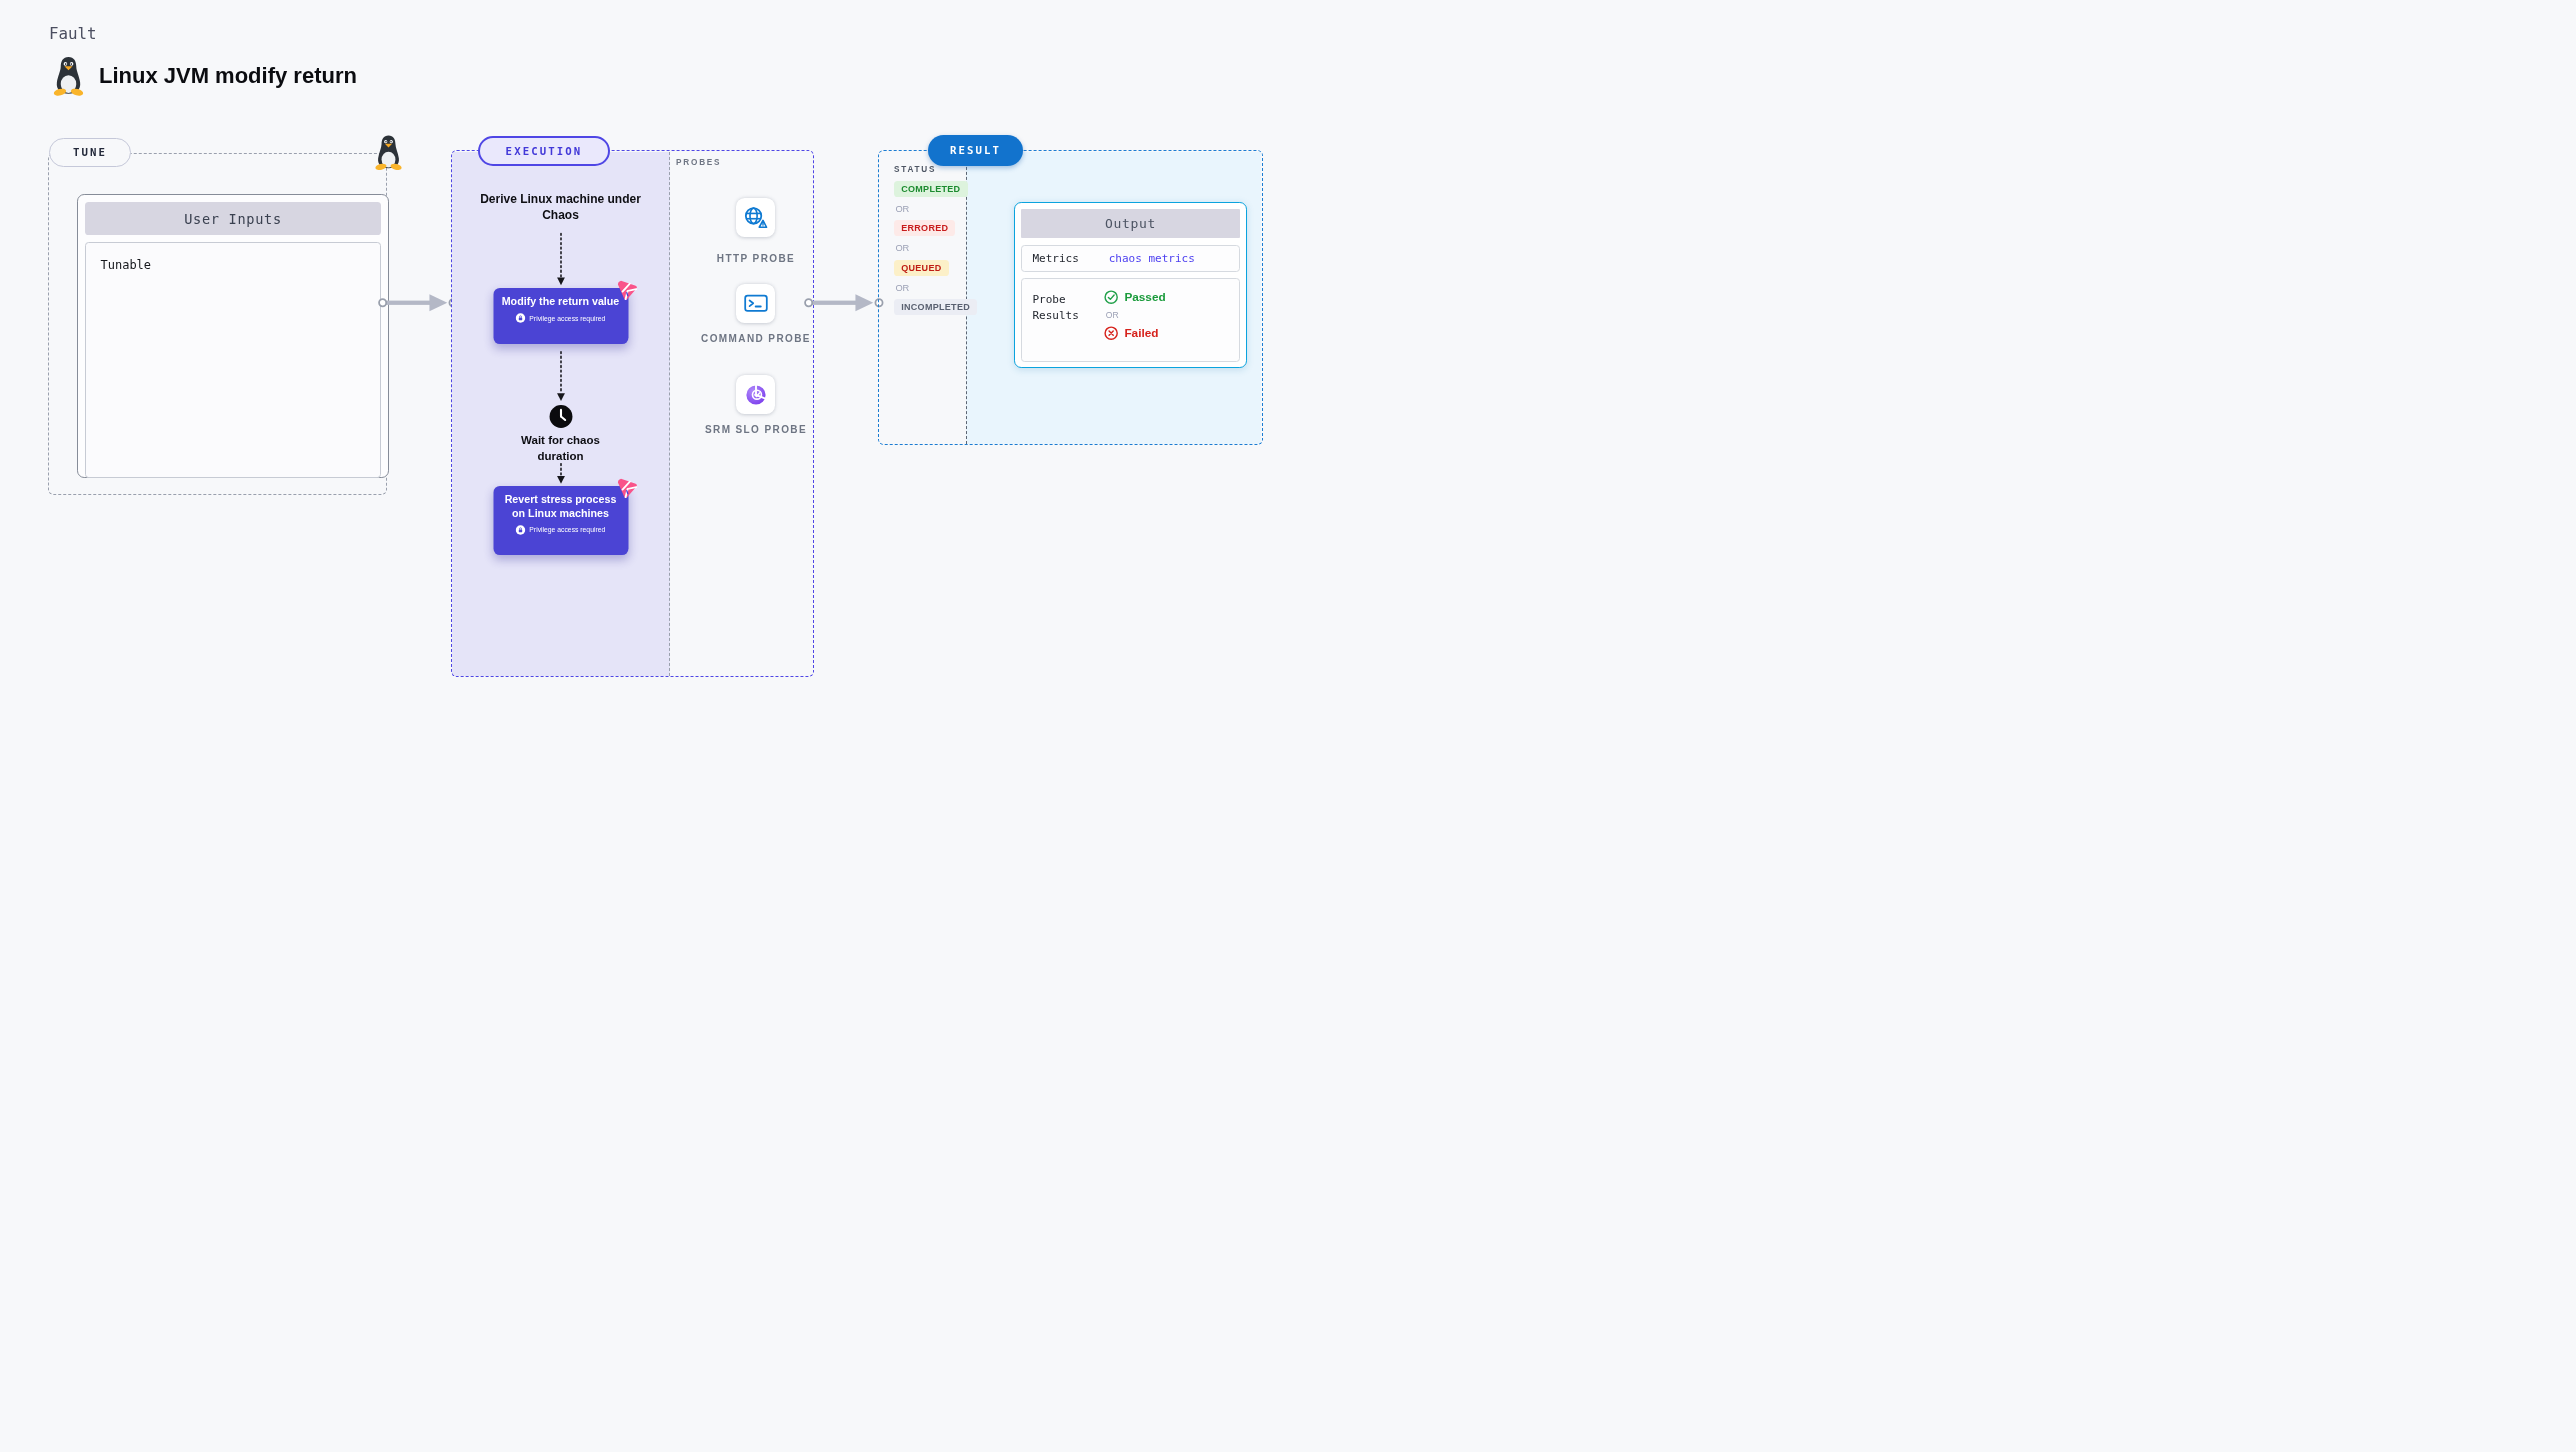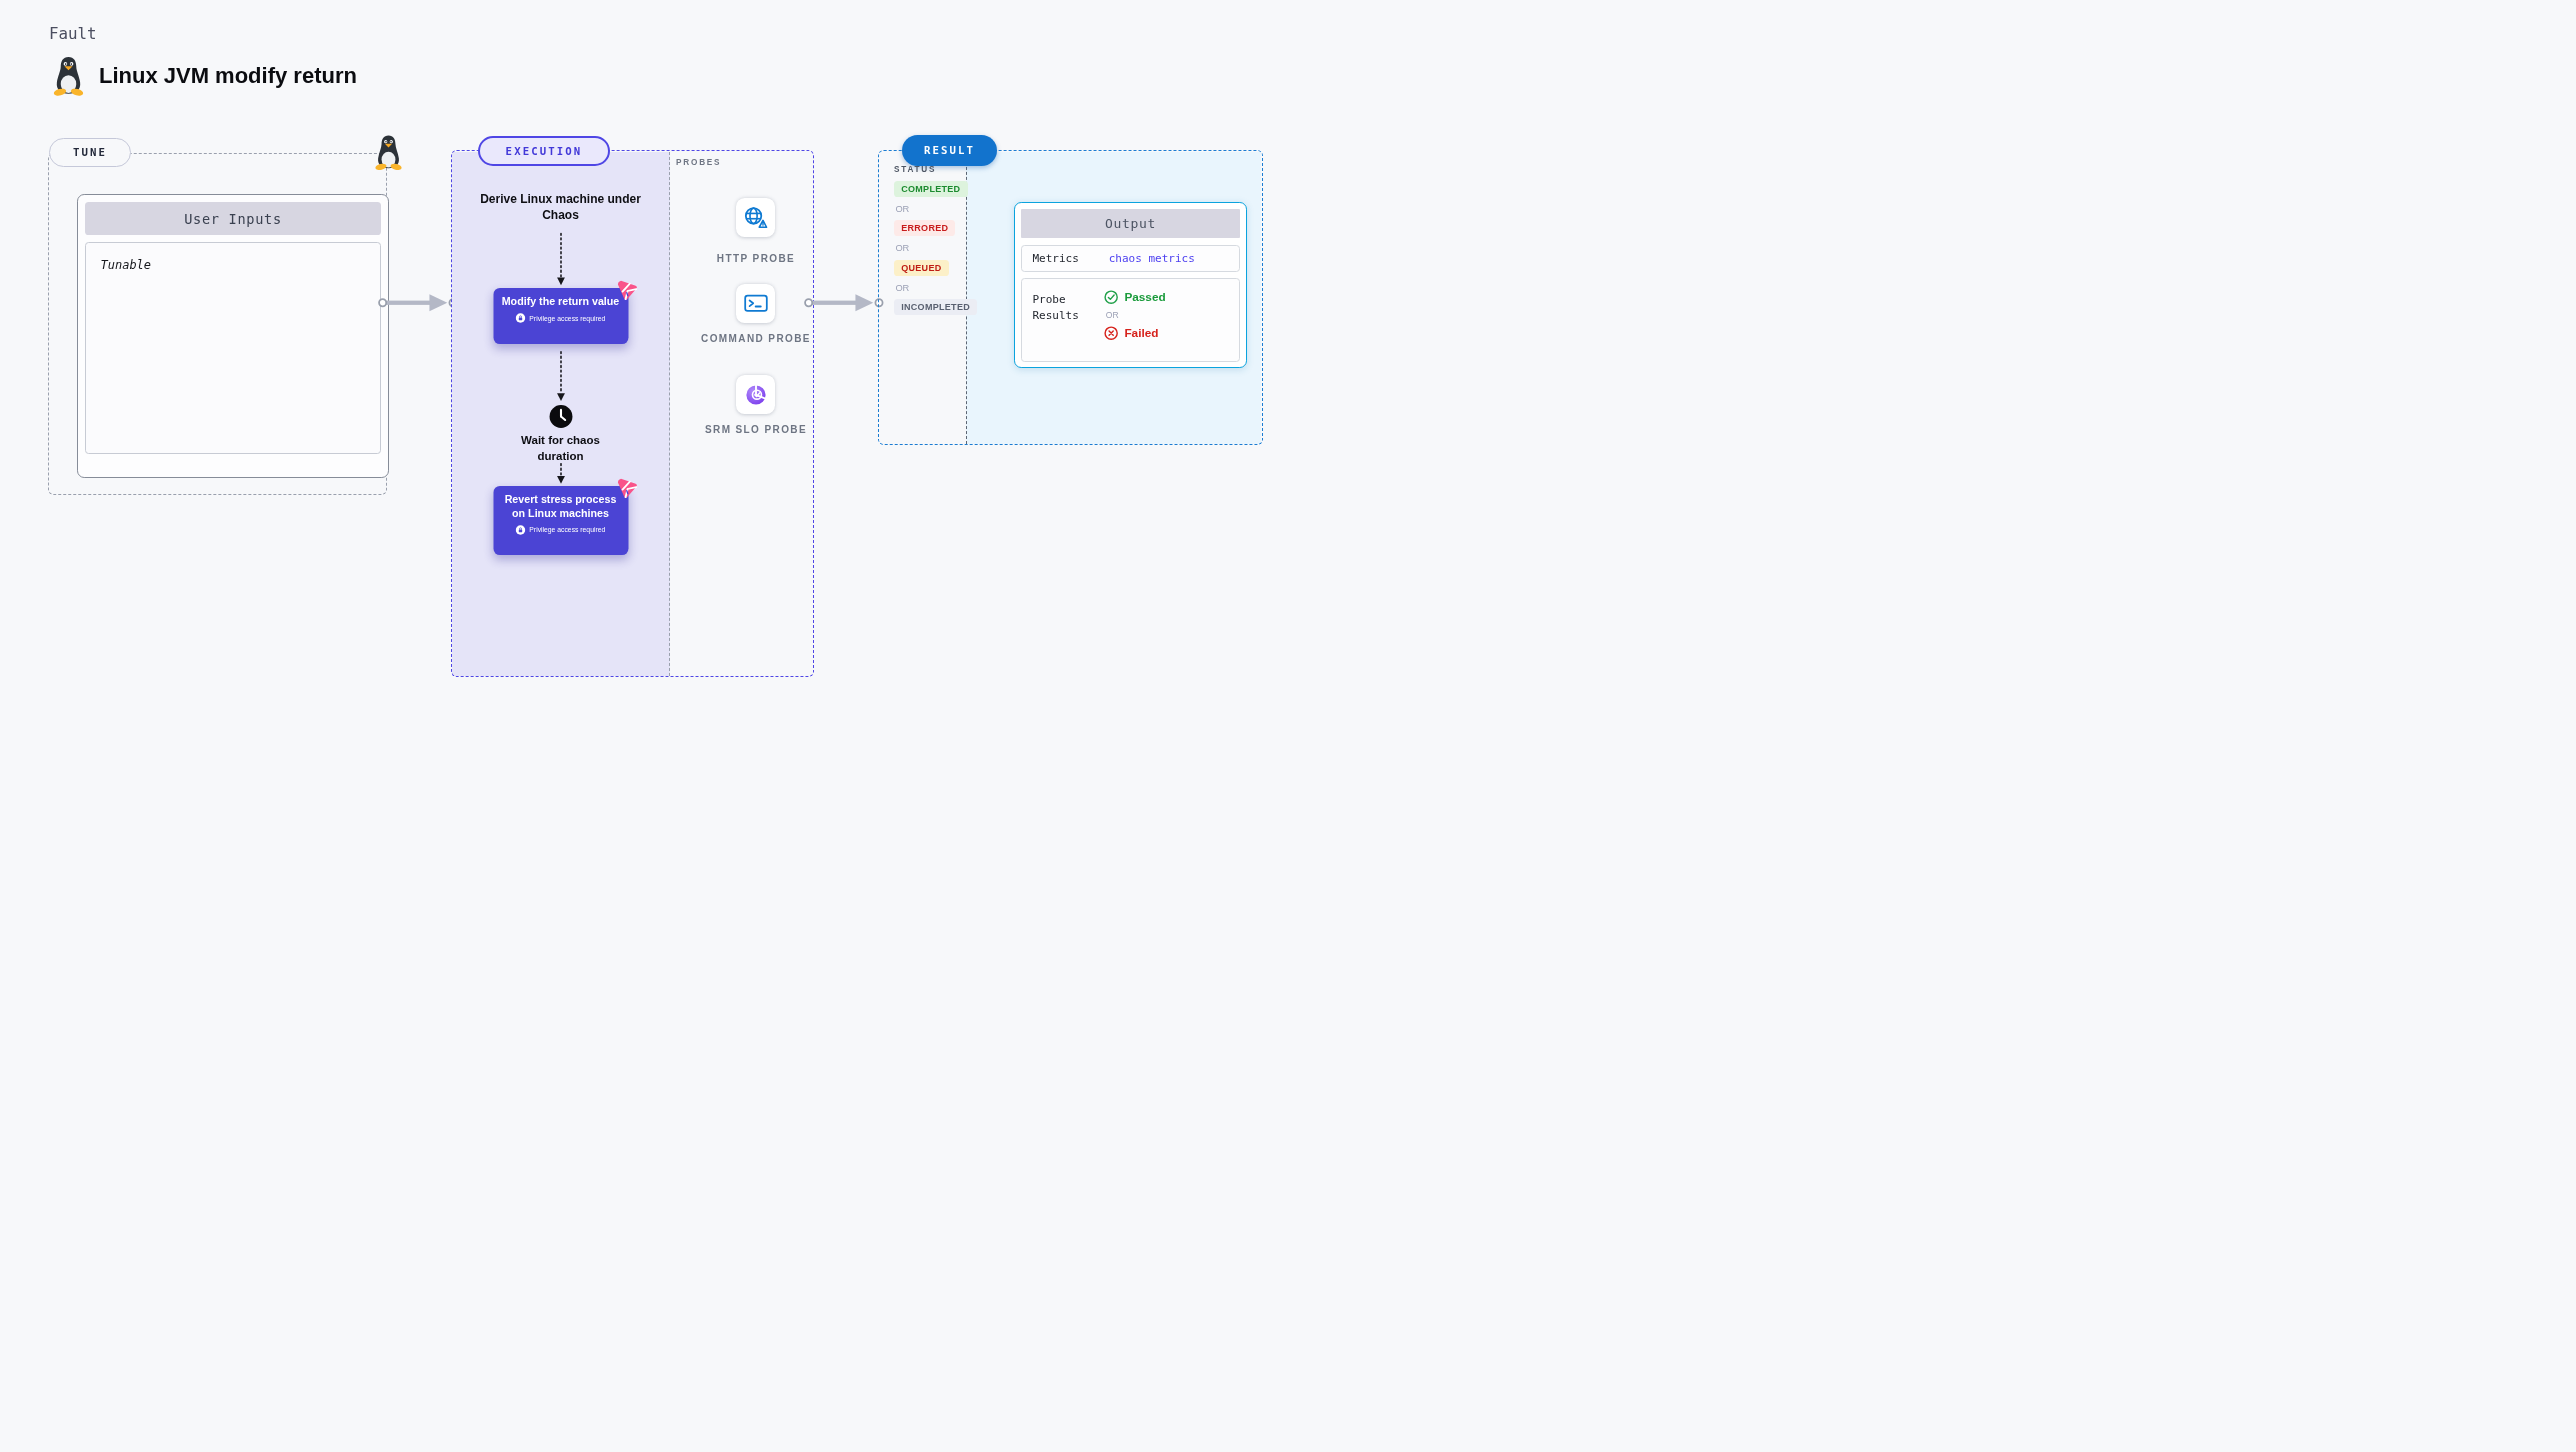--- a/index.html
+++ b/index.html
@@ -20,22 +20,22 @@
   
   .tune-box{position:absolute;left:48px;top:153px;width:337px;height:340px;
             border:1.4px dashed #9aa0ad;border-radius:5.7px;}
   .tune-pill{position:absolute;left:49px;top:138px;width:82px;height:29px;background:#f7f8fa;
              border:1.4px solid #c5c8d9;color:#23293a;}
   .tux-sm{position:absolute;left:372px;top:133px;width:33px;height:38px;}
   .ui-card{position:absolute;left:65px;top:194px;width:312px;height:284px;background:#fdfdfe;
            border:1.4px solid #868c98;border-radius:7.2px;padding:7.2px;box-sizing:border-box;margin-left:12px;}
   .card-header{height:33px;background:#d7d6e1;border-radius:3.6px;display:flex;align-items:center;
                justify-content:center;font-size:13.6px;color:#3a4150;letter-spacing:0.7px;}
-  .ui-inner{margin-top:6.4px;height:212px;border:1.1px solid #c7cbd4;border-radius:3.6px;
-            background:#fbfbfd;position:relative;box-sizing:border-box;font-style:italic;}
+  .ui-inner{margin-top:6.4px;height:236px;border:1.1px solid #c7cbd4;border-radius:3.6px;
+            background:#fbfbfd;position:relative;box-sizing:border-box;}
   .tunable{position:absolute;left:14.3px;top:15.8px;font-size:12px;color:#16181d;}
   .inputs-col{position:absolute;left:125px;top:14.3px;display:flex;flex-direction:column;align-items:flex-start;}
   .input-item{font-size:12px;color:#3a2ee2;margin-bottom:13.6px;text-decoration:none;cursor:pointer;}
   .inputs-col .sec-mini{margin-bottom:10.7px;}
   .sec-mini.opt{margin-top:-2.9px;margin-bottom:7.9px;}
 
   
   .exec-box{position:absolute;left:451px;top:150px;width:363px;height:527px;
             border:1.4px dashed #4f46e5;border-radius:5.7px;box-sizing:border-box;}
   .exec-lav{position:absolute;left:452px;top:152px;width:218px;height:524px;background:#e5e4f8;
@@ -65,21 +65,21 @@
   .pc1{left:736px;top:198px;} .pc2{left:736px;top:284px;} .pc3{left:736px;top:375px;}
   .probe-label{position:absolute;width:122px;text-align:center;font-size:10px;letter-spacing:1.4px;
                color:#6e7583;font-weight:bold;line-height:1.7;}
   .pl1{left:695px;top:250px;} .pl2{left:695px;top:330px;} .pl3{left:695px;top:421px;}
 
   
   .result-box{position:absolute;left:878px;top:150px;width:385px;height:295px;
               border:1.4px dashed #1b7cd2;border-radius:5.7px;box-sizing:border-box;}
   .result-blue{position:absolute;left:966px;top:152px;width:295px;height:292px;background:#e9f5fd;
                border-left:1.4px dashed #5d6673;box-sizing:border-box;}
-  .result-pill{position:absolute;left:902px;top:135px;width:95px;height:31px;background:#1273cd;
+  .result-pill{position:absolute;left:928px;top:135px;width:95px;height:31px;background:#1273cd;
                color:#fff;box-shadow:0 2.1px 5.7px rgba(18,90,170,.35);}
   .status-label{position:absolute;left:894px;top:165px;color:#4e5664;}
   .status-col{position:absolute;left:894px;top:181px;display:flex;flex-direction:column;align-items:flex-start;}
   .status-badge{font-size:9px;font-weight:bold;padding:2.9px 7.2px;border-radius:3.6px;letter-spacing:0.3px;}
   .st-green{background:#ddf3dd;color:#1c8b2f;}
   .st-red{background:#fdeae8;color:#c81c1c;}
   .st-yellow{background:#fcf0c8;color:#bf1d13;}
   .st-gray{background:#ebedf4;color:#596070;}
   .or{font-size:9.3px;color:#9ba0b5;margin:7.2px 1.4px 6.4px;}
 

